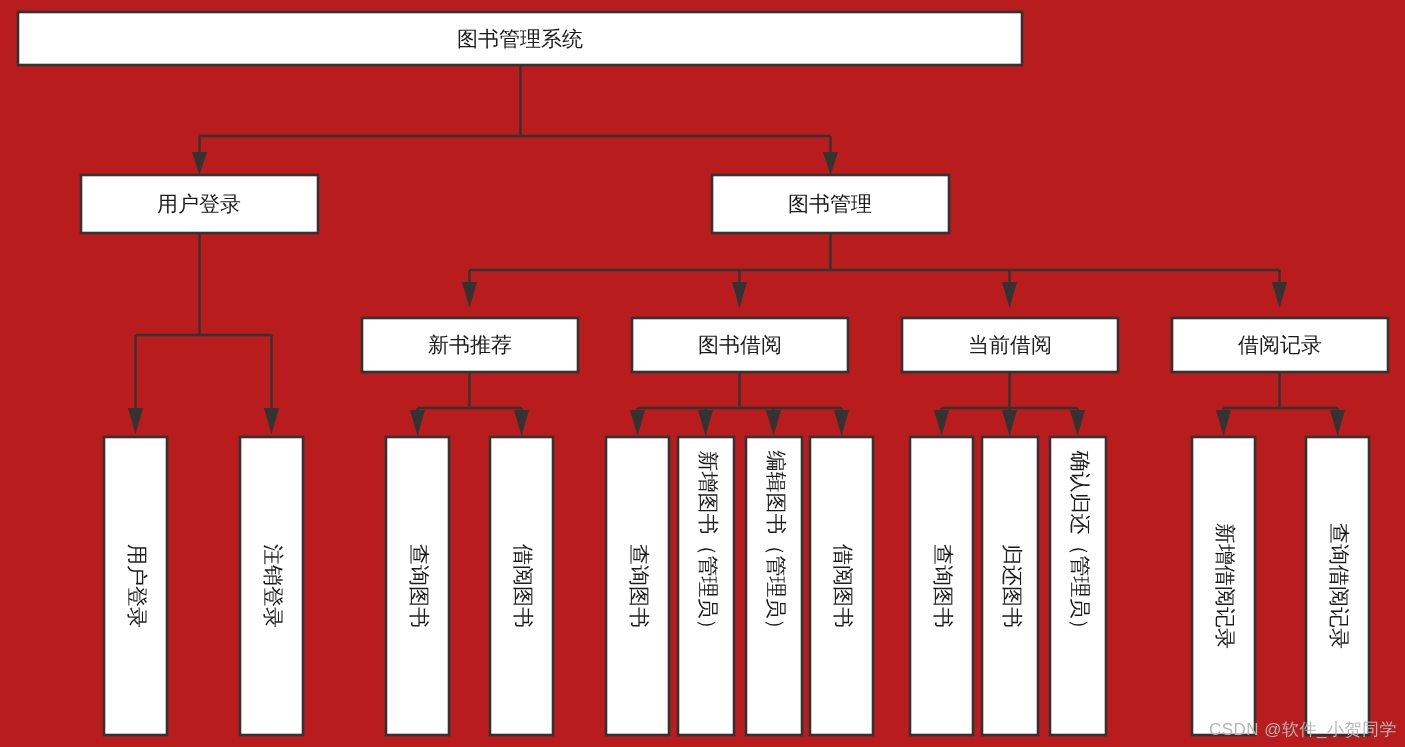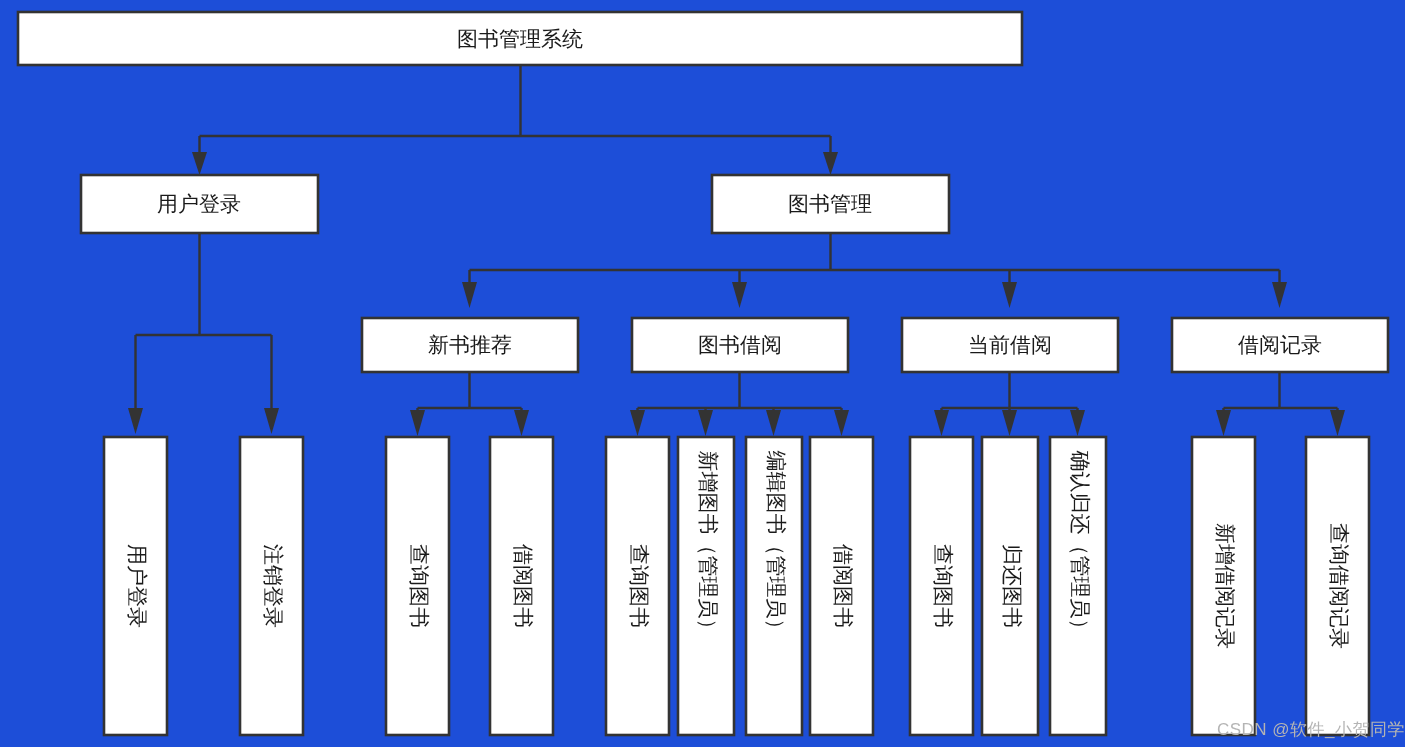--- a/index.html
+++ b/index.html
@@ -10,21 +10,21 @@
   body {
     width: 1405px;
     height: 747px;
     font-family: "Liberation Sans", "DejaVu Sans", sans-serif;
     overflow: hidden;
   }
   #diagram-root {
     position: relative;
     width: 1405px;
     height: 747px;
-    background: #1d4ed8;
+    background: #b91c1c;
   }
   svg#flow {
     position: absolute;
     top: 0;
     left: 0;
     width: 1405px;
     height: 747px;
     display: block;
   }
   .node-rect {
@@ -53,21 +53,21 @@
   .node-label-v {
     font-family: "Liberation Sans", "DejaVu Sans", sans-serif;
     font-size: 21px;
     fill: #1a1a1a;
     text-anchor: middle;
     dominant-baseline: middle;
     white-space: pre;
   }
   .watermark {
     position: absolute;
-    right: 0;
+    right: 8px;
     bottom: 6px;
     font-family: "Liberation Sans", "DejaVu Sans", sans-serif;
     font-size: 17px;
     color: #b4b4b4;
     letter-spacing: 0.5px;
     pointer-events: none;
     user-select: none;
     white-space: pre;
   }
 </style>

